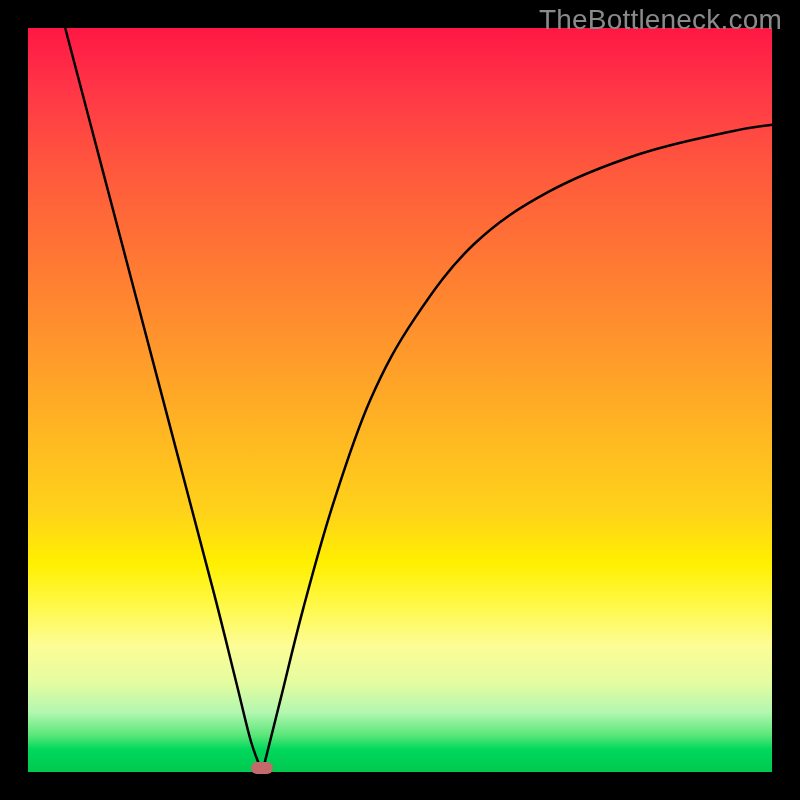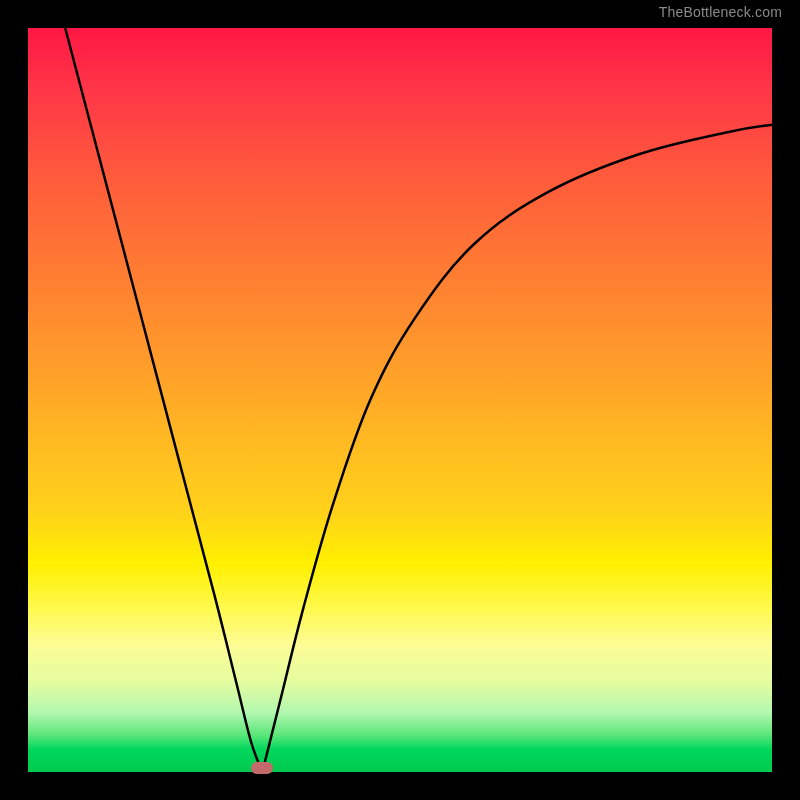--- a/index.html
+++ b/index.html
@@ -33,21 +33,21 @@
       #5ce67a 95%,
       #00d85c 97%,
       #00c94e 100%
     );
   }
   .watermark {
     position: absolute;
     top: 4px;
     right: 18px;
     color: #8a8a8a;
-    font-size: 14px;
+    font-size: 28px;
     font-weight: 500;
     letter-spacing: 0.2px;
   }
   .curve-svg {
     position: absolute;
     left: 0;
     top: 0;
     width: 744px;
     height: 744px;
   }

